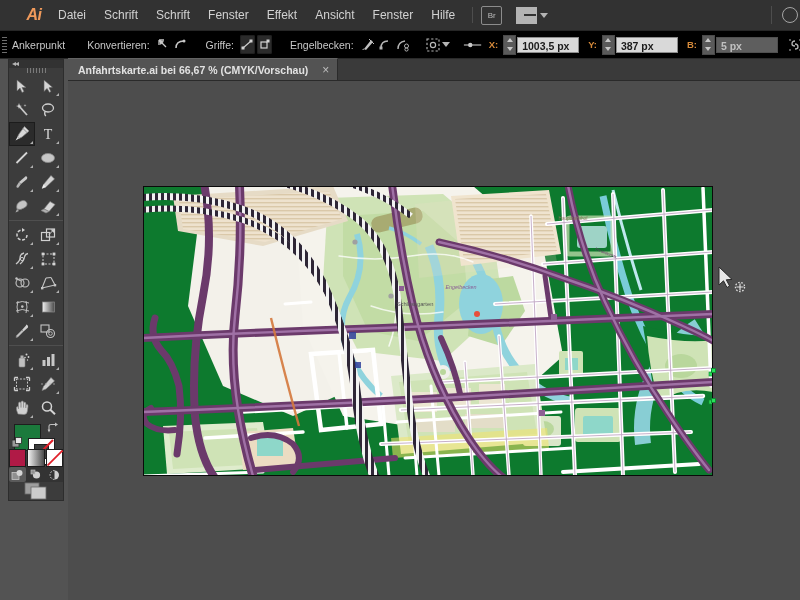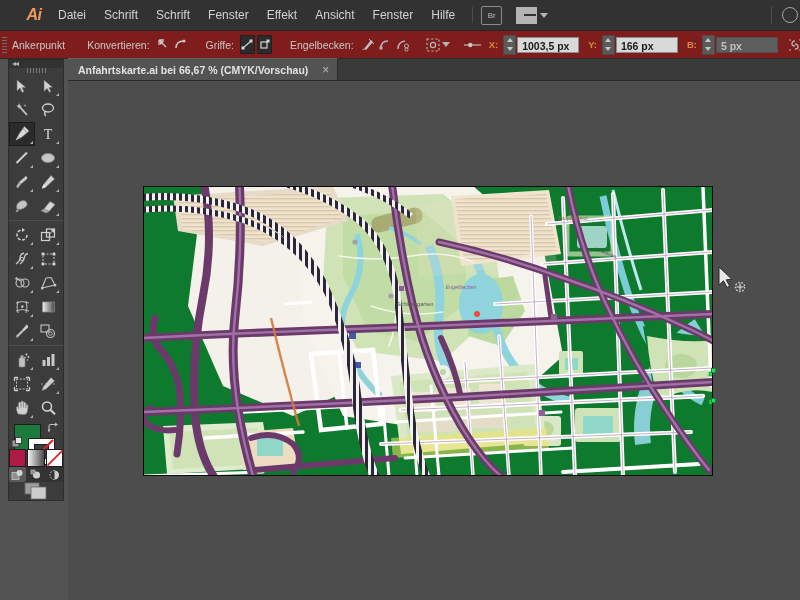--- a/index.html
+++ b/index.html
@@ -106,21 +106,21 @@
     border: 1.5px solid #a5a5a5;
     border-radius: 50%;
     margin-right: 2px;
   }
 
   
   #controlbar {
     position: absolute;
     left: 0; top: 31px;
     width: 800px; height: 27px;
-    background: #7f1d1d;
+    background: #000000;
     border-bottom: 1px solid #2a2a2a;
     display: flex;
     align-items: center;
     overflow: hidden;
   }
   #cb-grip {
     width: 9px; height: 27px;
     display: flex; flex-direction: column;
     justify-content: center; align-items: center;
     gap: 2px;
@@ -512,21 +512,21 @@
           <i class="dn"></i>
         </div>
       <div class="num-input">1003,5 px</div>
     </div>
     <div class="cb-field">
       <span class="cb-label orange">Y:</span>
       <div class="spin">
           <i class="up"></i>
           <i class="dn"></i>
         </div>
-      <div class="num-input">166 px</div>
+      <div class="num-input">387 px</div>
     </div>
     <div class="cb-field">
       <span class="cb-label orange">B:</span>
       <div class="spin">
           <i class="up"></i>
           <i class="dn"></i>
         </div>
       <div class="num-input dim">5 px</div>
     </div>
     <div class="chain-icon">

